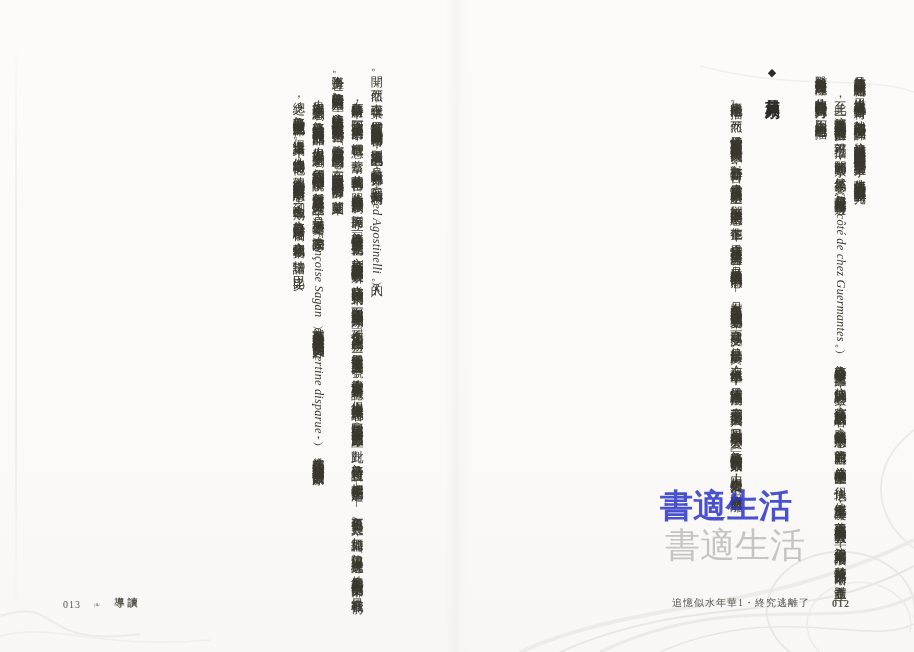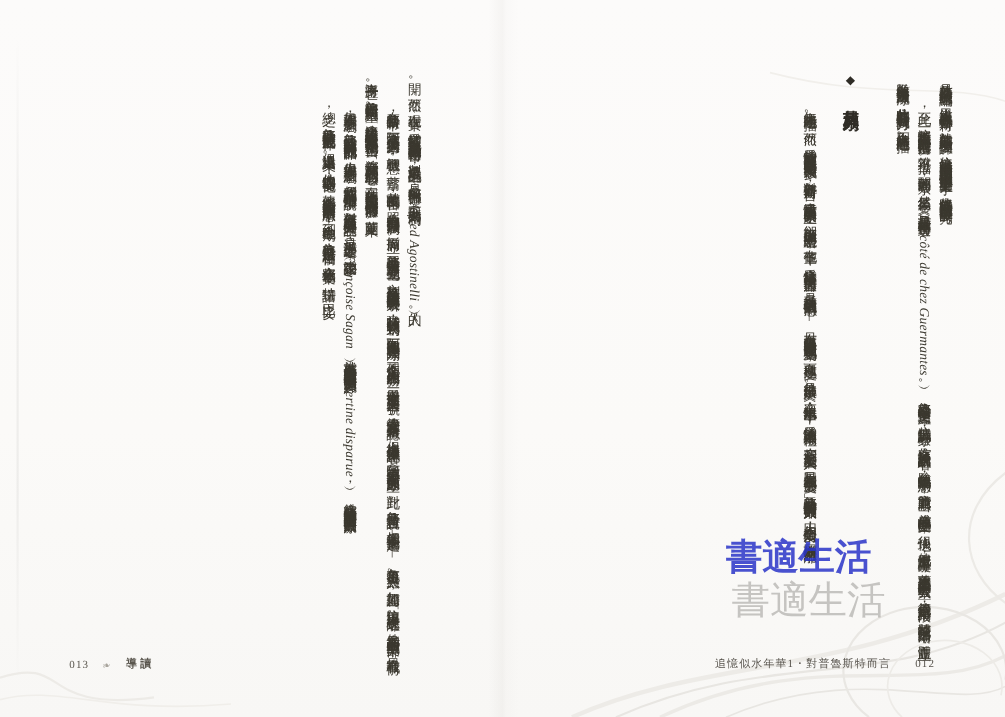--- a/index.html
+++ b/index.html
@@ -25,21 +25,21 @@
   h3.sec{margin:0 26px 0 15px;padding:0;font-size:14.5px;font-weight:600;line-height:24px;letter-spacing:1.5px;color:#2f2c26;}
   h3.sec .marker{font-size:11px;margin-inline-end:7px;}
   .footer-left{position:absolute;left:63px;top:596px;z-index:3;display:flex;align-items:flex-end;
     font-size:10px;color:#5a564e;font-family:"Liberation Serif","DejaVu Serif",serif;}
   .footer-left .pgnum{letter-spacing:1px;}
   .footer-left .orn{margin:0 14px 0 12px;color:#a8a49c;font-size:9px;transform:rotate(-15deg);}
   .footer-left .sect{letter-spacing:3px;font-weight:bold;}
   .footer-right{position:absolute;right:64px;top:596px;z-index:3;display:flex;align-items:center;
     font-size:10px;color:#55514a;}
   .footer-right .title{letter-spacing:1px;}
-  .footer-right .pgnum{margin-left:22px;letter-spacing:1px;}
+  .footer-right .pgnum{margin-left:22px;letter-spacing:1px;font-weight:bold;}
   .wm{position:absolute;z-index:4;font-weight:700;white-space:nowrap;
     font-family:Liberation Sans, sans-serif;}
   .wm-blue{left:660px;top:484px;font-size:33px;letter-spacing:0px;color:rgba(41,52,200,0.85);}
   .wm-gray{left:665px;top:522px;font-size:35px;letter-spacing:0px;color:rgba(145,143,140,0.5);font-weight:400;}
 </style>
 </head>
 <body>
 
 <div class="book">
 
@@ -77,17 +77,17 @@
 
   <div class="wm wm-blue">書適生活</div>
   <div class="wm wm-gray">書適生活</div>
 
   <div class="footer-left">
     <span class="pgnum">013</span>
     <span class="orn">❧</span>
     <span class="sect">導讀</span>
   </div>
   <div class="footer-right">
-    <span class="title">追憶似水年華1・對普魯斯特而言</span>
+    <span class="title">追憶似水年華1・終究逃離了</span>
     <span class="pgnum">012</span>
   </div>
 
 </div>
 
 </body></html>

